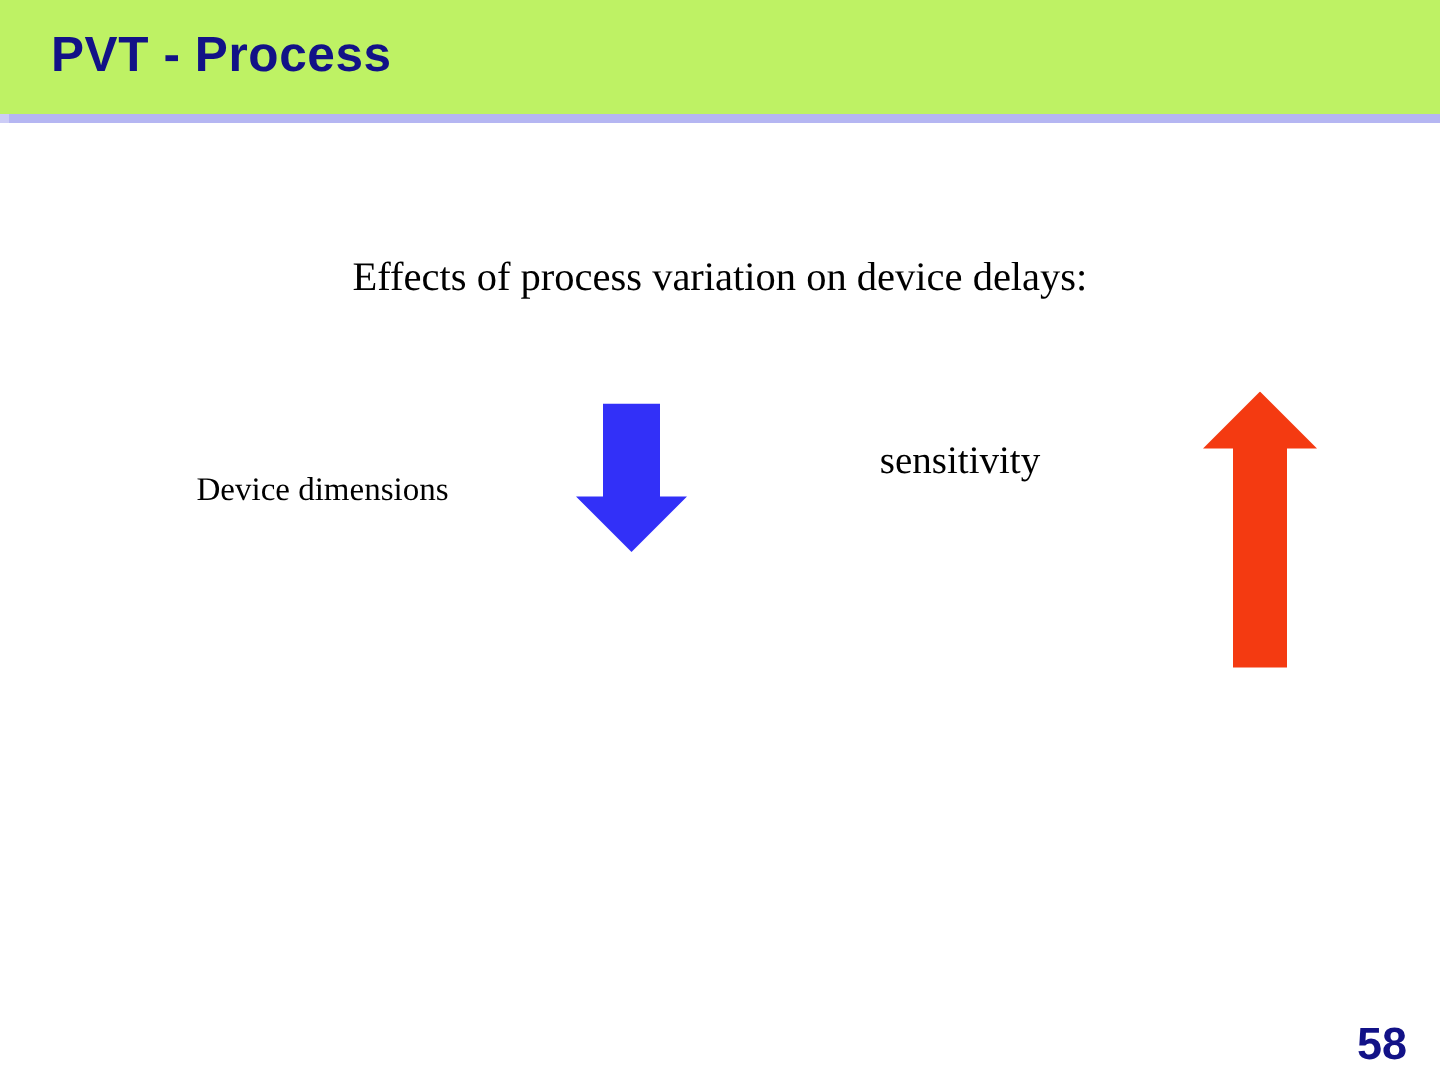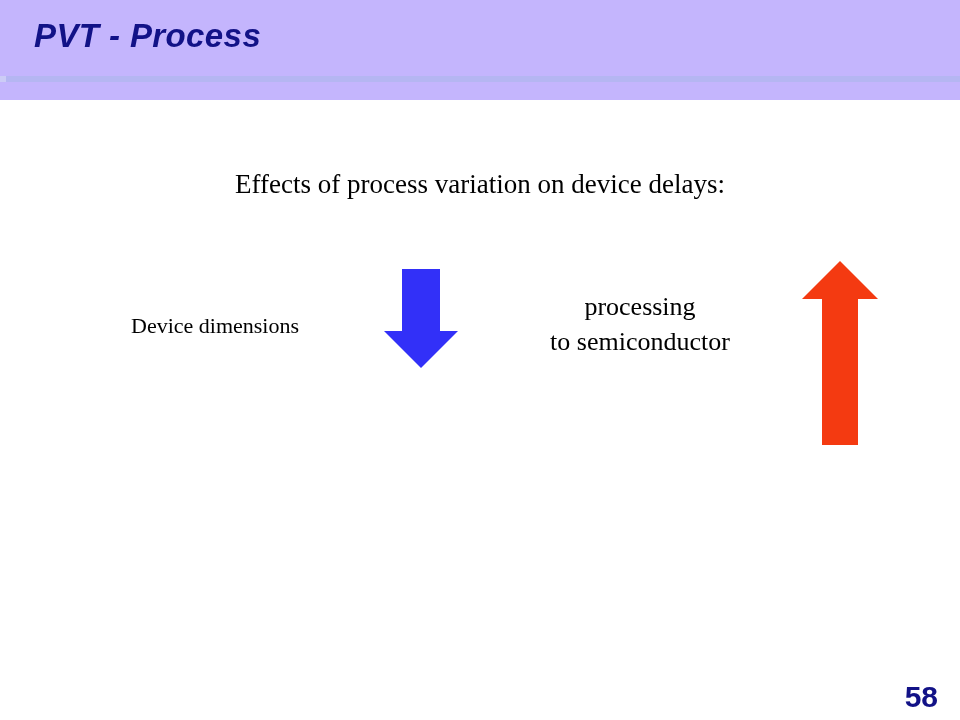--- a/index.html
+++ b/index.html
@@ -14,23 +14,22 @@
     overflow: hidden;
     position: relative;
   }
 
   
   .slide-header {
     position: absolute;
     left: 0;
     top: 0;
     width: 960px;
-    height: 100px;
-    background: #c4b5fd;
-    font-style: italic;
+    height: 76px;
+    background: #bef264;
   }
   .slide-title {
     position: absolute;
     left: 34px;
     top: 17px;
     font-family: "Liberation Sans", "DejaVu Sans", sans-serif;
     font-weight: bold;
     font-size: 33px;
     letter-spacing: 0.4px;
     color: #121287;
@@ -144,22 +143,21 @@
 
   <div class="device-label">Device dimensions</div>
 
   <div class="arrow-down-blue">
     <svg viewBox="0 0 80 100" xmlns="http://www.w3.org/2000/svg" aria-hidden="true">
       <polygon points="21,0 59,0 59,62 77,62 40,99 3,62 21,62" fill="#3230f8"></polygon>
     </svg>
   </div>
 
   <div class="sensitivity-block">
-    <div>processing</div>
-    <div>to semiconductor</div>
+    <div>sensitivity</div>
   </div>
 
   <div class="arrow-up-red">
     <svg viewBox="0 0 80 186" xmlns="http://www.w3.org/2000/svg" aria-hidden="true">
       <polygon points="40,0 78,38 58,38 58,184 22,184 22,38 2,38" fill="#f43a11"></polygon>
     </svg>
   </div>
 
 </div>
 

